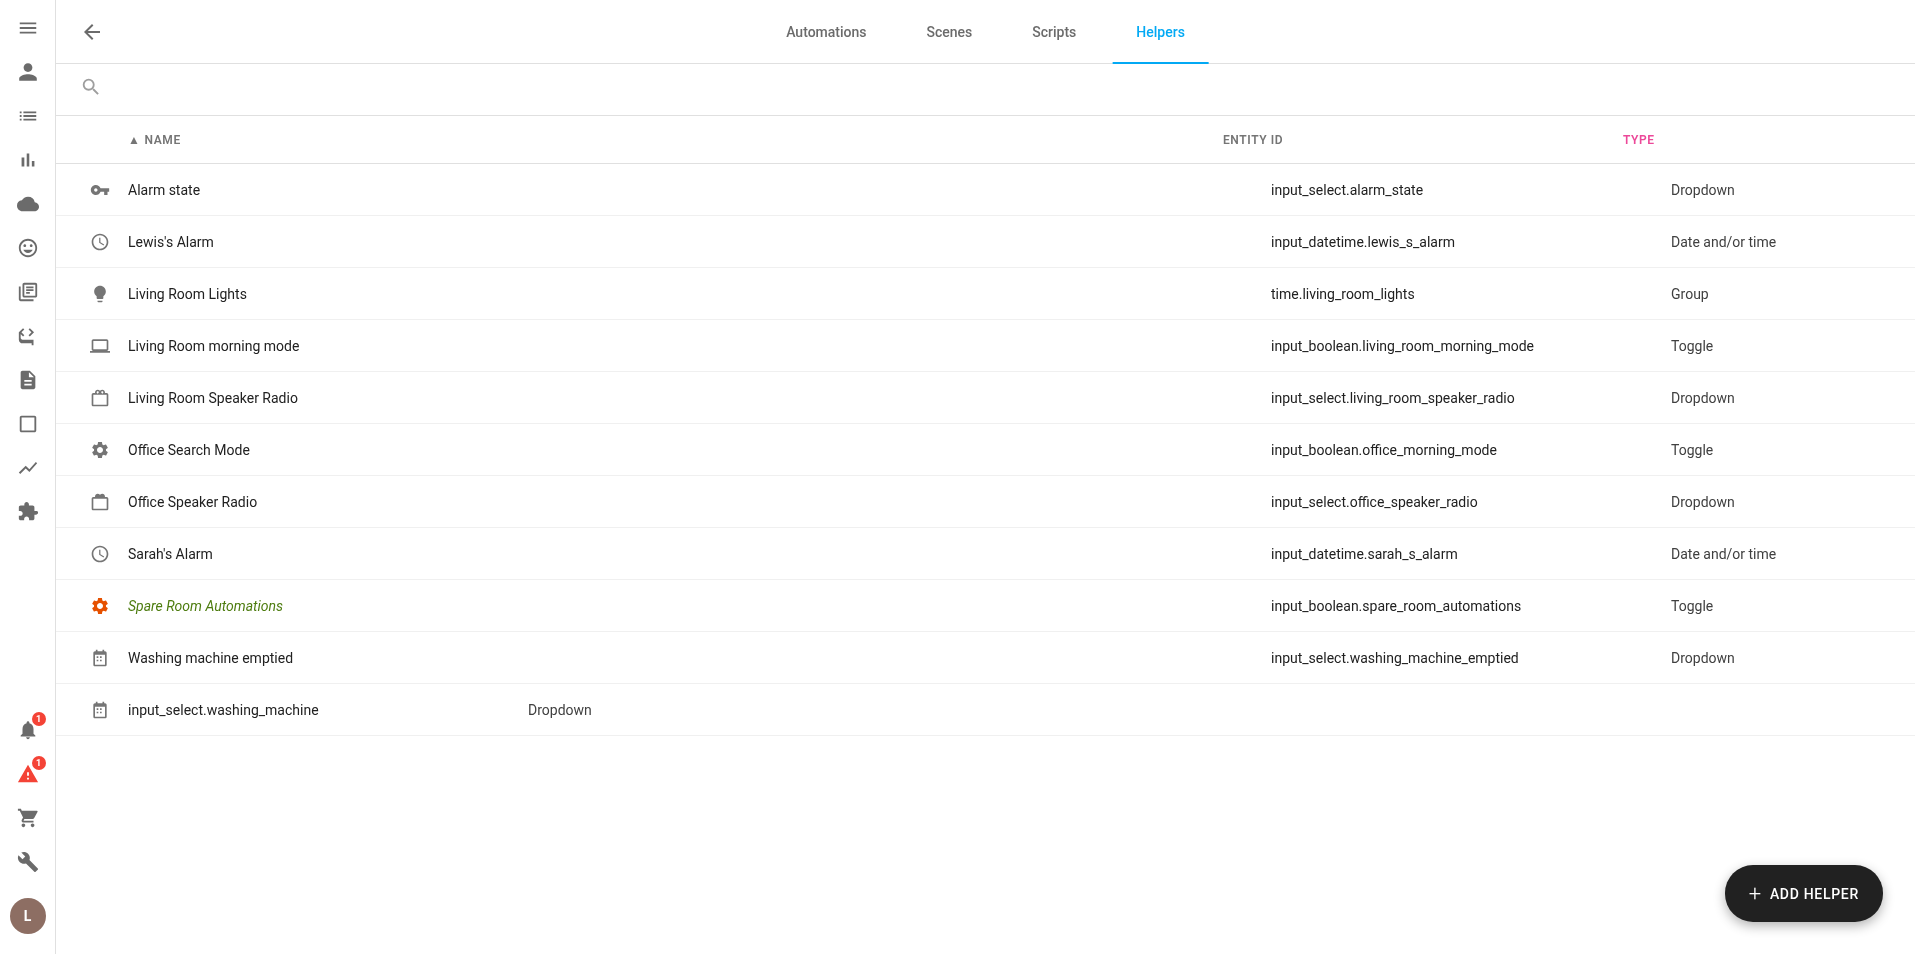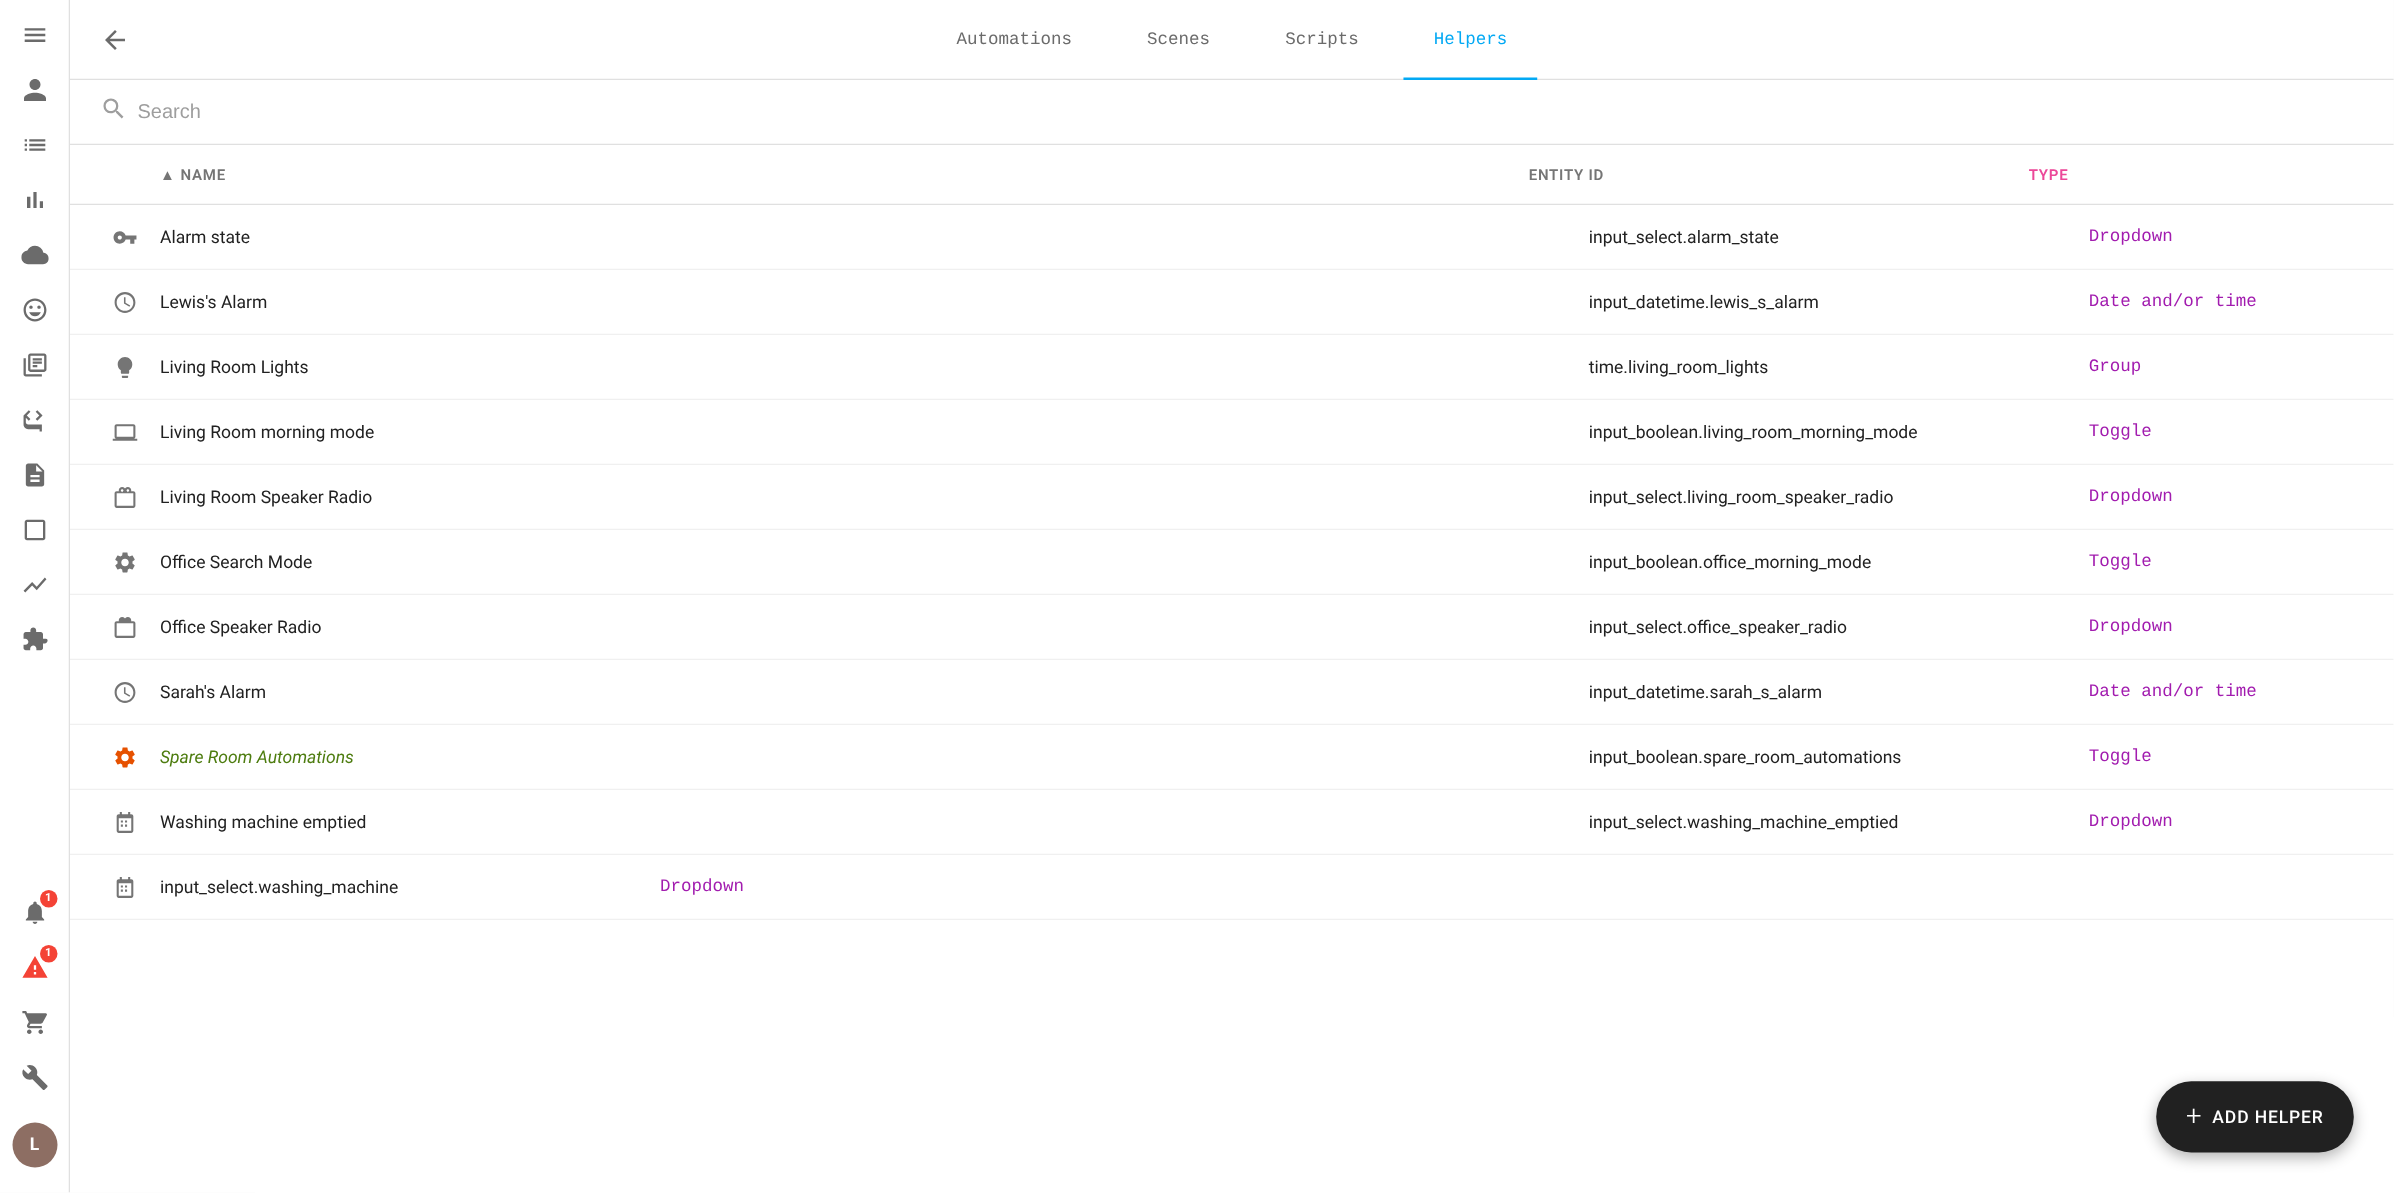--- a/index.html
+++ b/index.html
@@ -96,21 +96,20 @@
     }
 
     .nav-tabs {
       display: flex;
       align-items: center;
       height: 100%;
       gap: 12px;
       position: absolute;
       left: 50%;
       transform: translateX(-50%);
-      font-family: Liberation Mono, monospace;
     }
     .nav-tab {
       display: flex;
       align-items: center;
       height: 100%;
       padding: 0 24px;
       cursor: pointer;
       color: #6b6b6b;
       font-size: 14px;
       font-weight: 500;
@@ -219,22 +218,21 @@
     }
     .row-name.highlight { color: #4d7c0f; font-style: italic; }
     .row-entity {
       width: 400px;
       font-size: 14px;
       color: #212121;
     }
     .row-type {
       width: 220px;
       font-size: 14px;
-      color: #a21caf;
-      font-family: Liberation Mono, monospace;
+      color: #404040;
     }
 
     
     .fab {
       position: fixed;
       bottom: 32px;
       right: 32px;
       display: flex;
       align-items: center;
       gap: 8px;
@@ -357,21 +355,20 @@
       <div class="nav-tab active">Helpers</div>
     </div>
   </div>
 
   <div class="search-bar">
     <div class="search-icon">
       <svg width="22" height="22" viewBox="0 0 24 24" fill="#9e9e9e">
           <path d="M15.5 14h-.79l-.28-.27A6.471 6.471 0 0 0 16 9.5 6.5 6.5 0 1 0 9.5 16c1.61 0 3.09-.59 4.23-1.57l.27.28v.79l5 4.99L20.49 19l-4.99-5zm-6 0C7.01 14 5 11.99 5 9.5S7.01 5 9.5 5 14 7.01 14 9.5 11.99 14 9.5 14z"></path>
         </svg>
     </div>
-    <input class="search-input" type="text" placeholder="Search" style="">
   </div>
 
   <div class="table-container">
 
     <div class="table-header">
       <div class="col-name">
         <span>▲</span>
         <span>Name</span>
       </div>
       <div class="col-entity">Entity ID</div>

